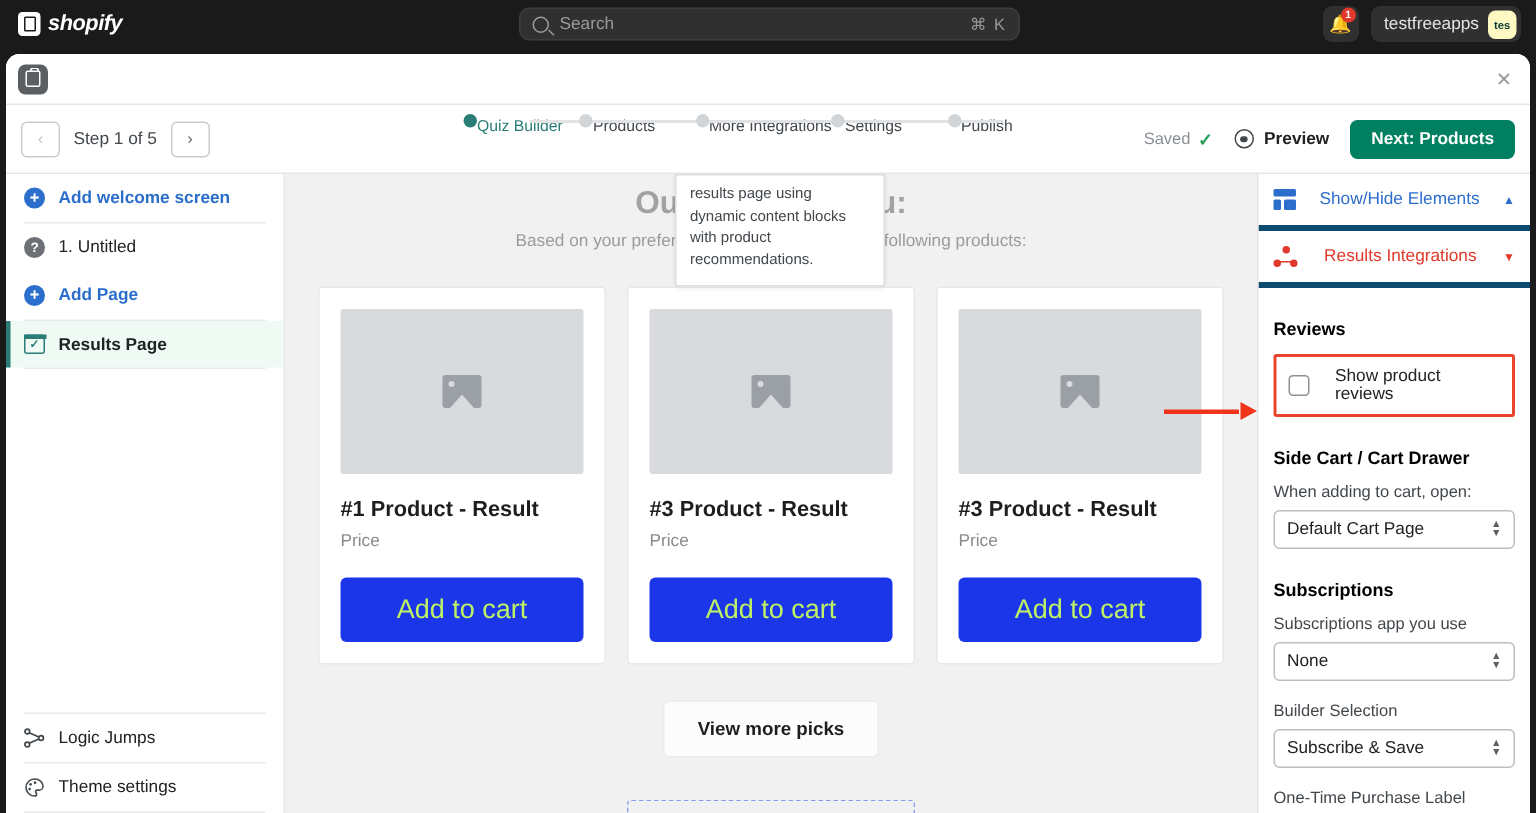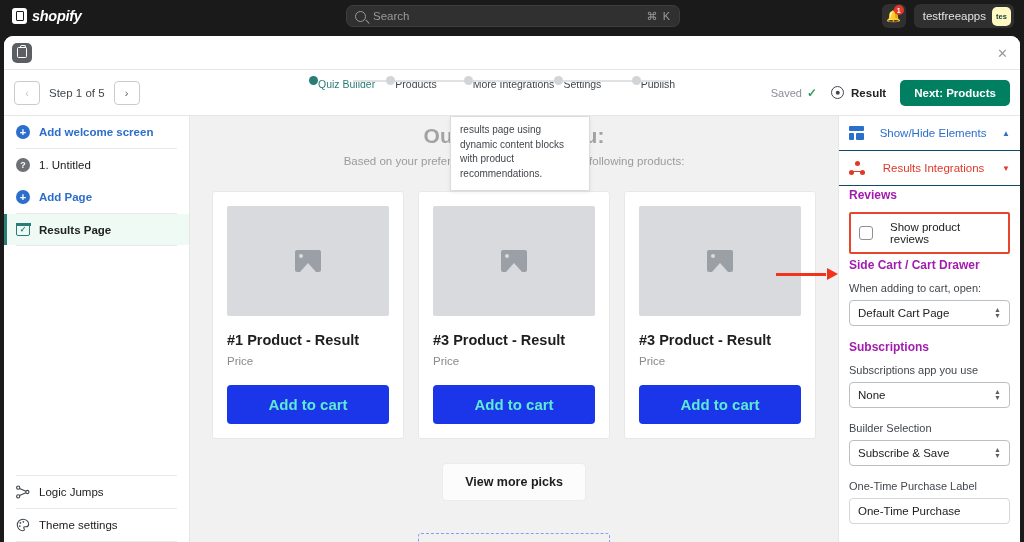--- a/index.html
+++ b/index.html
@@ -278,22 +278,22 @@
     border-left: 8px solid transparent; border-right: 8px solid transparent;
     border-bottom: 9px solid #d8dade;
   }
   .card-title {
     font-size: 14.5px; font-weight: 700; color: #1e1e1e;
     margin-top: 16px;
   }
   .card-price { font-size: 11.5px; color: #8a8a8a; margin-top: 7px; }
   .cart-btn {
     width: 100%; margin-top: 18px;
-    background: #1a36e8; color: #5eead4;
-    font-size: 15px; font-weight: 700;
+    background: #1a36e8; color: #bef264;
+    font-size: 18px; font-weight: 400;
     padding: 11px 0; border: none; border-radius: 4px;
     font-family: "Liberation Sans", sans-serif;
   }
   .viewmore-wrap { display: flex; justify-content: center; margin-top: 24px; }
   .viewmore {
     background: #fcfcfc; border: 1px solid #ececec; border-radius: 4px;
     font-size: 12.5px; font-weight: 700; color: #1e1e1e;
     padding: 11px 22px; font-family: "Liberation Sans", sans-serif;
   }
   .dashed-zone {
@@ -313,21 +313,21 @@
   }
 
   
   .rpanel {
     width: 182px; background: #fff;
     border-left: 1px solid #e4e6e8;
     overflow: hidden; position: relative;
   }
   .rp-acc {
     display: flex; align-items: center; gap: 8px;
-    padding: 10px 10px; border-bottom: 1px solid #0c4a6e;
+    padding: 10px 10px; border-bottom: 4px solid #0c4a6e;
     font-size: 11.5px;
   }
   .rp-acc .lbl { flex: 1; text-align: center; }
   .rp-acc .caret { font-size: 8px; }
   .acc-blue .lbl { color: #2c6ecb; }
   .acc-blue .caret { color: #2c6ecb; }
   .acc-red .lbl { color: #e0392b; }
   .acc-red .caret { color: #e0392b; }
   .ic-grid {
     width: 15px; height: 14px; flex: 0 0 auto;
@@ -346,22 +346,22 @@
   .ic-node i:nth-child(1) { left: 5.5px; top: 0; }
   .ic-node i:nth-child(2) { left: 0; bottom: 0; }
   .ic-node i:nth-child(3) { right: 0; bottom: 0; }
   .ic-node::after {
     content: ""; position: absolute; left: 2px; bottom: 3px;
     width: 12px; height: 1.5px; background: #e0392b;
   }
 
   .rp-body { padding: 0 10px; }
   .rp-h {
-    font-size: 12px; font-weight: 700; color: #a21caf;
-    margin-top: 2px; margin-bottom: 10px;
+    font-size: 12px; font-weight: 700; color: #000000;
+    margin-top: 20px; margin-bottom: 10px;
   }
   .rp-lbl { font-size: 11px; color: #42474c; margin-bottom: 6px; }
   .checkrow {
     display: flex; align-items: center; gap: 17px;
     font-size: 11.5px; color: #202223;
   }
   .chk {
     width: 14px; height: 14px; border: 1.5px solid #8c9196;
     border-radius: 3px; background: #fff; flex: 0 0 auto;
   }
@@ -474,21 +474,21 @@
       </div>
     </div>
 
     <div class="toolbar-right">
       <div class="saved-txt">
         <span>Saved</span>
         <span class="check-mark">✓</span>
       </div>
       <div class="preview-btn">
         <span class="eye-icon"></span>
-        <span>Result</span>
+        <span>Preview</span>
       </div>
       <button class="next-btn">Next: Products</button>
     </div>
   </div>
 
   <div class="body-row">
 
     <div class="sidebar">
       <div class="sb-item">
         <span class="sb-plus">+</span>

